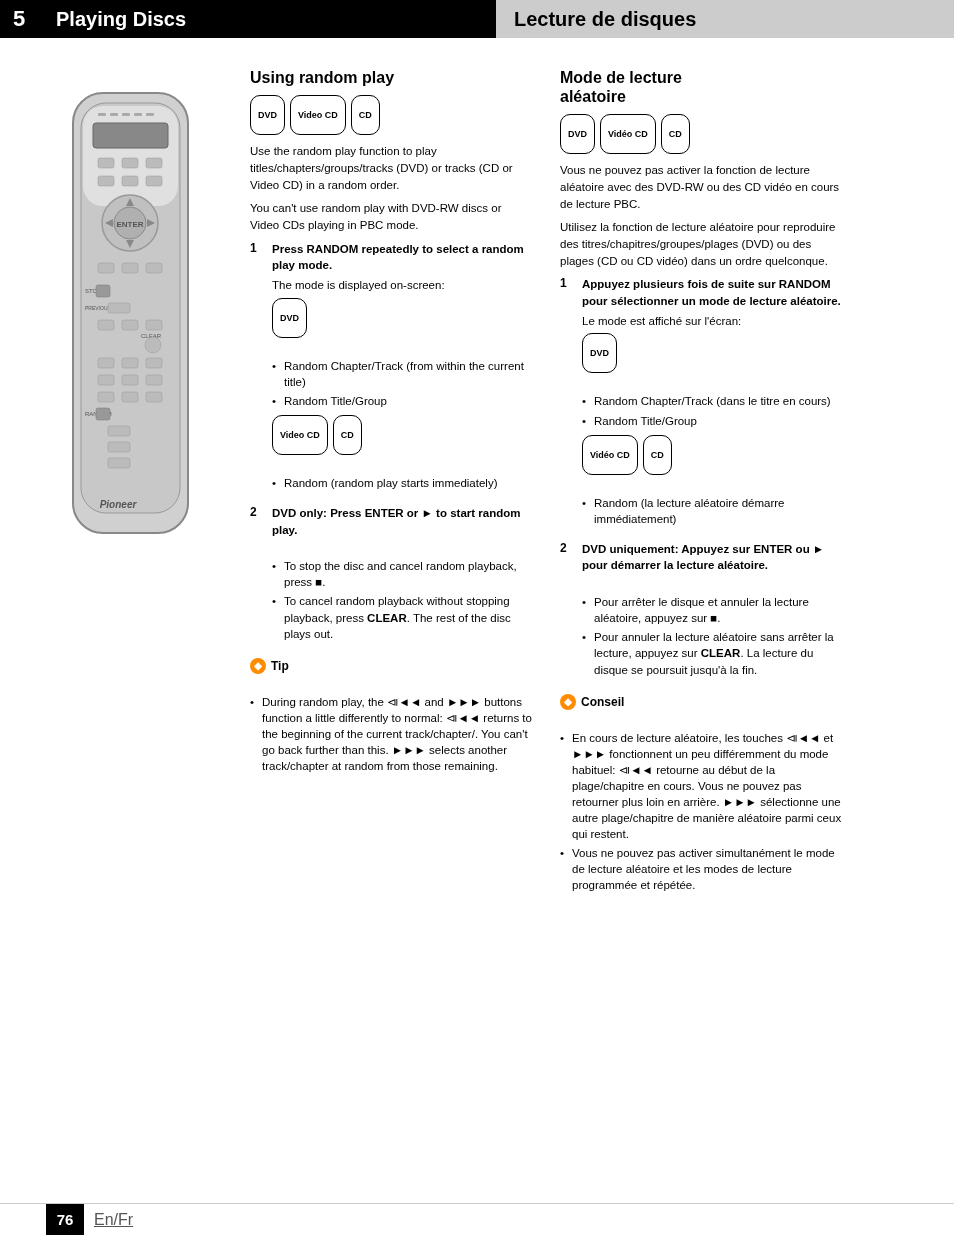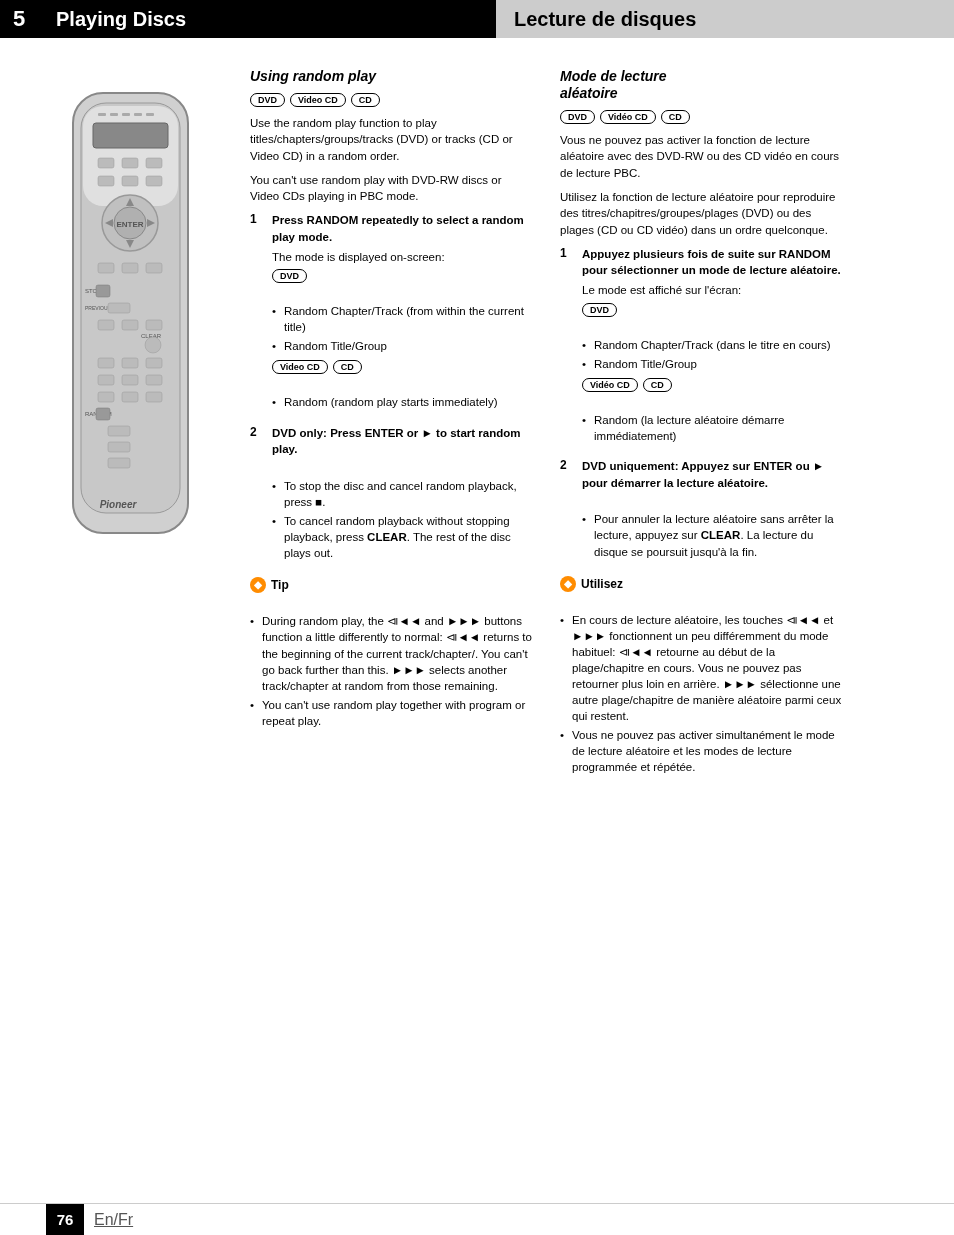--- a/index.html
+++ b/index.html
@@ -80,37 +80,36 @@
 
     
     .french-col {
       flex: 1;
       padding: 10px 18px 10px 10px;
       max-width: 310px;
       border-left: none;
     }
 
     h2 {
-      font-size: 14px;
+      font-size: 16px;
       font-weight: bold;
       line-height: 1.2;
       margin-bottom: 8px;
-      font-style: italic;
     }
 
     .badge-row {
       display: flex;
       gap: 5px;
       margin-bottom: 8px;
       align-items: center;
     }
     .badge {
       border: 1px solid #000;
       border-radius: 10px;
-      padding: 1px 7px;
+      padding: 14px 7px;
       font-size: 9px;
       font-weight: bold;
     }
 
     p {
       font-size: 11.5px;
       line-height: 1.45;
       margin-bottom: 7px;
     }
 
@@ -342,21 +341,20 @@
       </div>
     </div>
 
     <div class="tip-box">
       <div class="tip-title">
         <span class="tip-icon">◆</span>
         <strong>Tip</strong>
       </div>
       <ul class="bullet-list">
         <li>During random play, the ⧏◄◄ and ►►► buttons function a little differently to normal: ⧏◄◄ returns to the beginning of the current track/chapter/. You can't go back further than this. ►►► selects another track/chapter at random from those remaining.</li>
-        <li>You can't use random play together with program or repeat play.</li>
       </ul>
     </div>
   </div>
 
   <div class="french-col">
     <h2>Mode de lecture<br>aléatoire</h2>
     <div class="badge-row">
       <span class="badge">DVD</span>
       <span class="badge">Vidéo CD</span>
       <span class="badge">CD</span>
@@ -384,29 +382,30 @@
           <li>Random (la lecture aléatoire démarre immédiatement)</li>
         </ul>
       </div>
     </div>
 
     <div class="step">
       <div class="step-num">2</div>
       <div class="step-content">
         <p><strong>DVD uniquement: Appuyez sur ENTER ou ► pour démarrer la lecture aléatoire.</strong></p>
         <ul class="bullet-list">
+          <li>Pour arrêter le disque et annuler la lecture aléatoire, appuyez sur ■.</li>
           <li>Pour annuler la lecture aléatoire sans arrêter la lecture, appuyez sur <strong>CLEAR</strong>. La lecture du disque se poursuit jusqu'à la fin.</li>
         </ul>
       </div>
     </div>
 
     <div class="tip-box">
       <div class="tip-title">
         <span class="tip-icon">◆</span>
-        <strong>Utilisez</strong>
+        <strong>Conseil</strong>
       </div>
       <ul class="bullet-list">
         <li>En cours de lecture aléatoire, les touches ⧏◄◄ et ►►► fonctionnent un peu différemment du mode habituel: ⧏◄◄ retourne au début de la plage/chapitre en cours. Vous ne pouvez pas retourner plus loin en arrière. ►►► sélectionne une autre plage/chapitre de manière aléatoire parmi ceux qui restent.</li>
         <li>Vous ne pouvez pas activer simultanément le mode de lecture aléatoire et les modes de lecture programmée et répétée.</li>
       </ul>
     </div>
   </div>
 
 </div>
 

